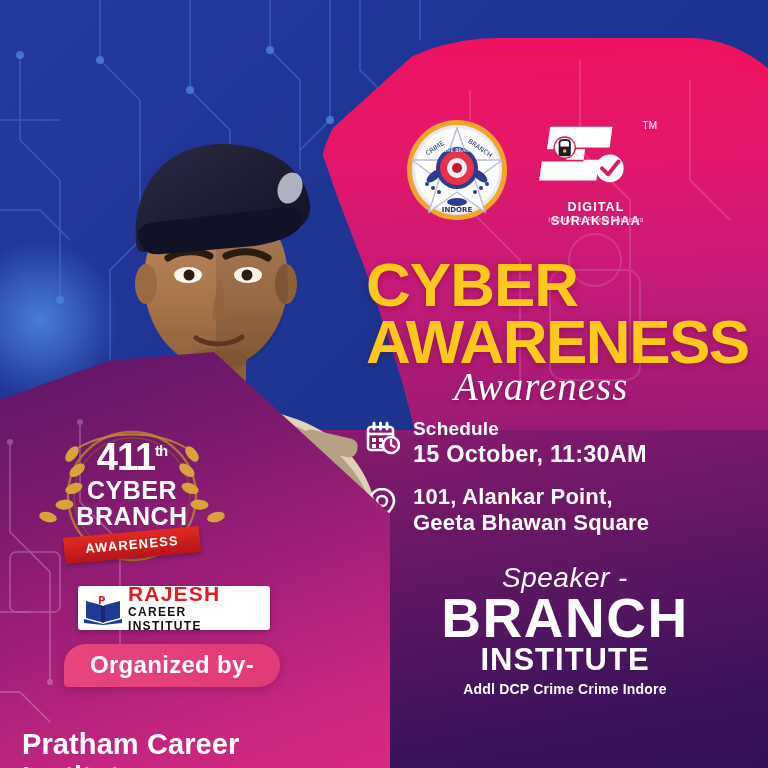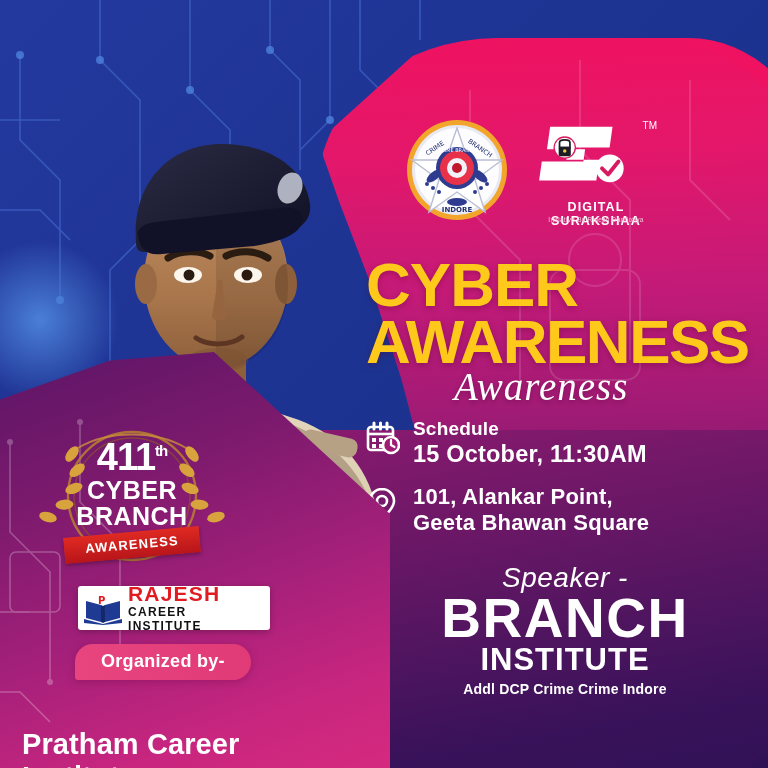--- a/index.html
+++ b/index.html
@@ -155,25 +155,25 @@
     display:flex; align-items:center; padding:3px 6px; gap:6px;
     box-shadow:0 2px 6px rgba(0,0,0,.25);
   }
   .pl-mark { flex:0 0 38px; height:34px; position:relative; }
   .pl-text { flex:1; }
   .pl-top { color:#e01b22; font-size:21px; font-weight:800; letter-spacing:1.2px; line-height:1; }
   .pl-bot { color:#111; font-size:12px; font-weight:800; letter-spacing:1.3px; line-height:1.2; margin-top:1px; }
 
   
   .org-pill {
-    position:absolute; left:75px; top:644px;
+    position:absolute; left:64px; top:644px;
     padding:7px 26px 8px;
     background:linear-gradient(90deg,#e8457f 0%,#e03a77 100%);
     border-radius:22px 22px 22px 4px;
-    color:#fff; font-size:18px; font-weight:700; letter-spacing:.3px;
+    color:#fff; font-size:24px; font-weight:700; letter-spacing:.3px;
     box-shadow:0 2px 8px rgba(100,0,60,.3);
   }
   .org-name {
     position:absolute; left:22px; top:728px; width:320px;
     color:#fff; font-size:29px; font-weight:700; letter-spacing:.1px;
   }
 </style>
 </head>
 <body>
 

